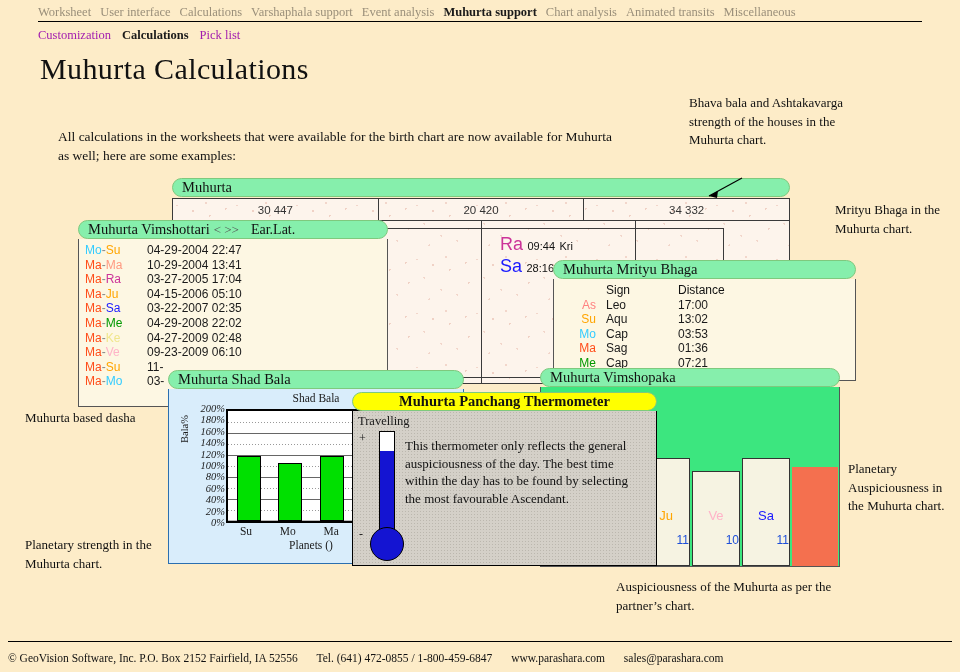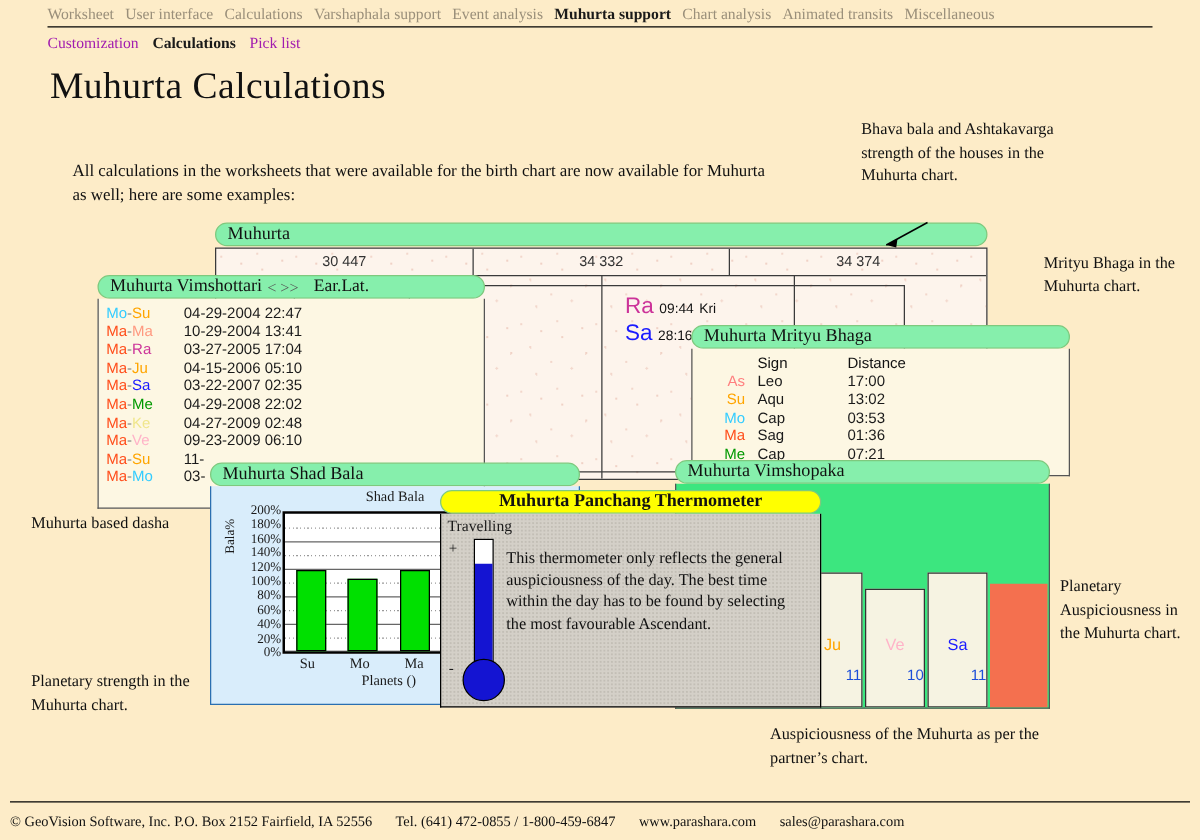--- a/index.html
+++ b/index.html
@@ -119,21 +119,21 @@
     background:#fff;border:2px solid #000;box-sizing:border-box;
     background-image:linear-gradient(to bottom,transparent 0,transparent calc(100% - 1px),#777 100%);}
   .sb-grid{position:absolute;inset:0;}
   .sb-grid .g{position:absolute;left:0;width:100%;height:1px;background:#666;}
   .sb-grid .gd{position:absolute;left:0;width:100%;height:1px;
     background:repeating-linear-gradient(to right,#999 0 1px,transparent 1px 3px);}
   .sb-bars{position:absolute;inset:0;display:flex;align-items:flex-end;justify-content:space-around;}
   .sb-bar{width:24px;background:#00e000;border:1px solid #000;box-sizing:border-box;}
   .sb-ylab{position:absolute;left:10px;top:54px;font-size:10.5px;
     transform:rotate(-90deg);transform-origin:left top;white-space:nowrap;}
-  .sb-yticks{position:absolute;left:16px;top:14px;width:40px;text-align:right;font-size:10.5px;line-height:11.4px;}
+  .sb-yticks{position:absolute;left:16px;top:14px;width:40px;text-align:right;font-size:10.5px;line-height:11.4px;font-style:italic;}
   .sb-xticks{position:absolute;left:57px;top:136px;width:170px;display:flex;
     justify-content:space-around;font-size:11.5px;}
   .sb-xlab{position:absolute;left:57px;top:150px;width:170px;text-align:center;font-size:11.5px;}
 
   
   #win-vimshop{left:540px;top:368px;width:300px;}
   #win-vimshop .titlebar{width:300px;}
   #win-vimshop .body{width:300px;height:180px;background:#3ce67f;border:1px solid #555;border-top:none;padding:0;}
   .vp-bars{position:absolute;left:0;bottom:0;width:100%;height:180px;
     display:flex;align-items:flex-end;}
@@ -190,22 +190,22 @@
 
   <div class="win" id="win-muhurta">
     <div class="titlebar">
       <span>Muhurta</span>
     </div>
   </div>
   <div id="chart-area">
     <div class="speckle"></div>
     <div class="houserow" id="house-row">
         <div class="housecell">30  447</div>
+        <div class="housecell">20  420</div>
         <div class="housecell">34  332</div>
-        <div class="housecell">34  374</div>
       </div>
     <div class="vline" style="left:25%"></div>
     <div class="vline" style="left:50%"></div>
     <div class="vline" style="left:75%"></div>
     <div class="innerbox"></div>
   </div>
   <div class="planet-ra">
     <span class="pname" id="ra-name" style="color: rgb(204, 51, 153);">Ra</span>
     <span class="pdeg">09:44</span>
     <span class="pdeg">Kri</span>

